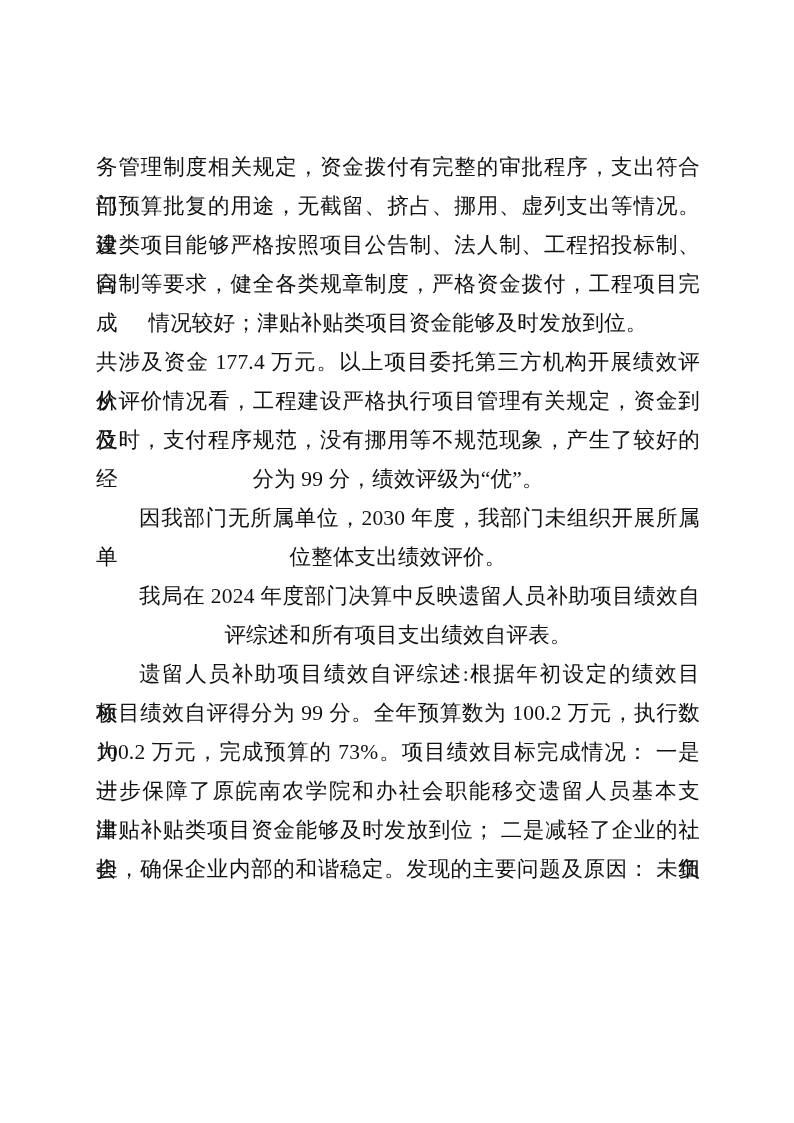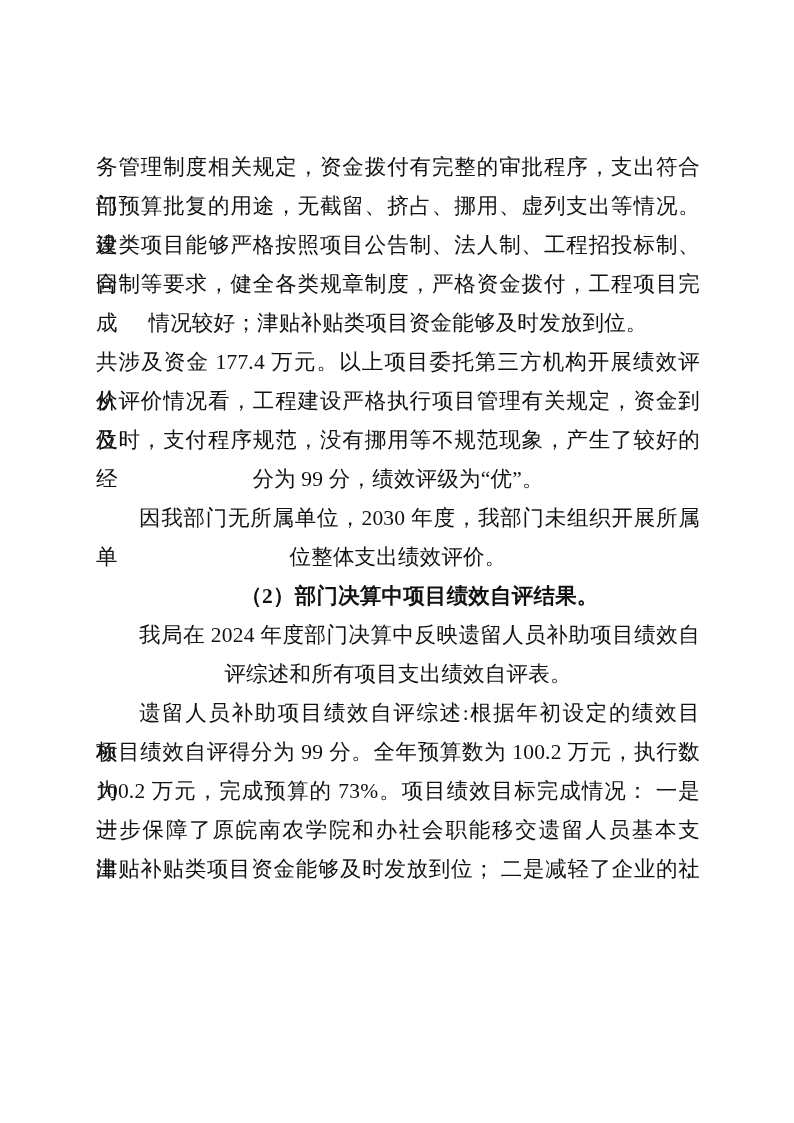--- a/index.html
+++ b/index.html
@@ -61,21 +61,20 @@
       <div class="line full">门预算批复的用途，无截留、挤占、挪用、虚列支出等情况。建</div>
       <div class="line full">设类项目能够严格按照项目公告制、法人制、工程招投标制、合</div>
       <div class="line full">同制等要求，健全各类规章制度，严格资金拨付，工程项目完成</div>
       <div class="line">情况较好；津贴补贴类项目资金能够及时发放到位。</div>
       <div class="line full">共涉及资金 177.4 万元。以上项目委托第三方机构开展绩效评价。</div>
       <div class="line full">从评价情况看，工程建设严格执行项目管理有关规定，资金到位</div>
       <div class="line full">及时，支付程序规范，没有挪用等不规范现象，产生了较好的经</div>
       <div class="line">分为 99 分，绩效评级为“优”。</div>
       <div class="line full indent">因我部门无所属单位，2030 年度，我部门未组织开展所属单</div>
       <div class="line">位整体支出绩效评价。</div>
-      <div class="line indent bold">（2）部门决算中项目绩效自评结果。</div>
       <div class="line full indent">我局在 2024 年度部门决算中反映遗留人员补助项目绩效自</div>
       <div class="line">评综述和所有项目支出绩效自评表。</div>
       <div class="line full indent">遗留人员补助项目绩效自评综述:根据年初设定的绩效目标，</div>
       <div class="line full">项目绩效自评得分为 99 分。全年预算数为 100.2 万元，执行数为</div>
       <div class="line full">100.2 万元，完成预算的 73%。项目绩效目标完成情况： 一是进</div>
       <div class="line full">一步保障了原皖南农学院和办社会职能移交遗留人员基本支出，</div>
       <div class="line full">津贴补贴类项目资金能够及时发放到位； 二是减轻了企业的社会负</div>
       <div class="line full">担，确保企业内部的和谐稳定。发现的主要问题及原因： 未细化</div>
     </div>
   <div class="footer-page-number">-21-</div>

